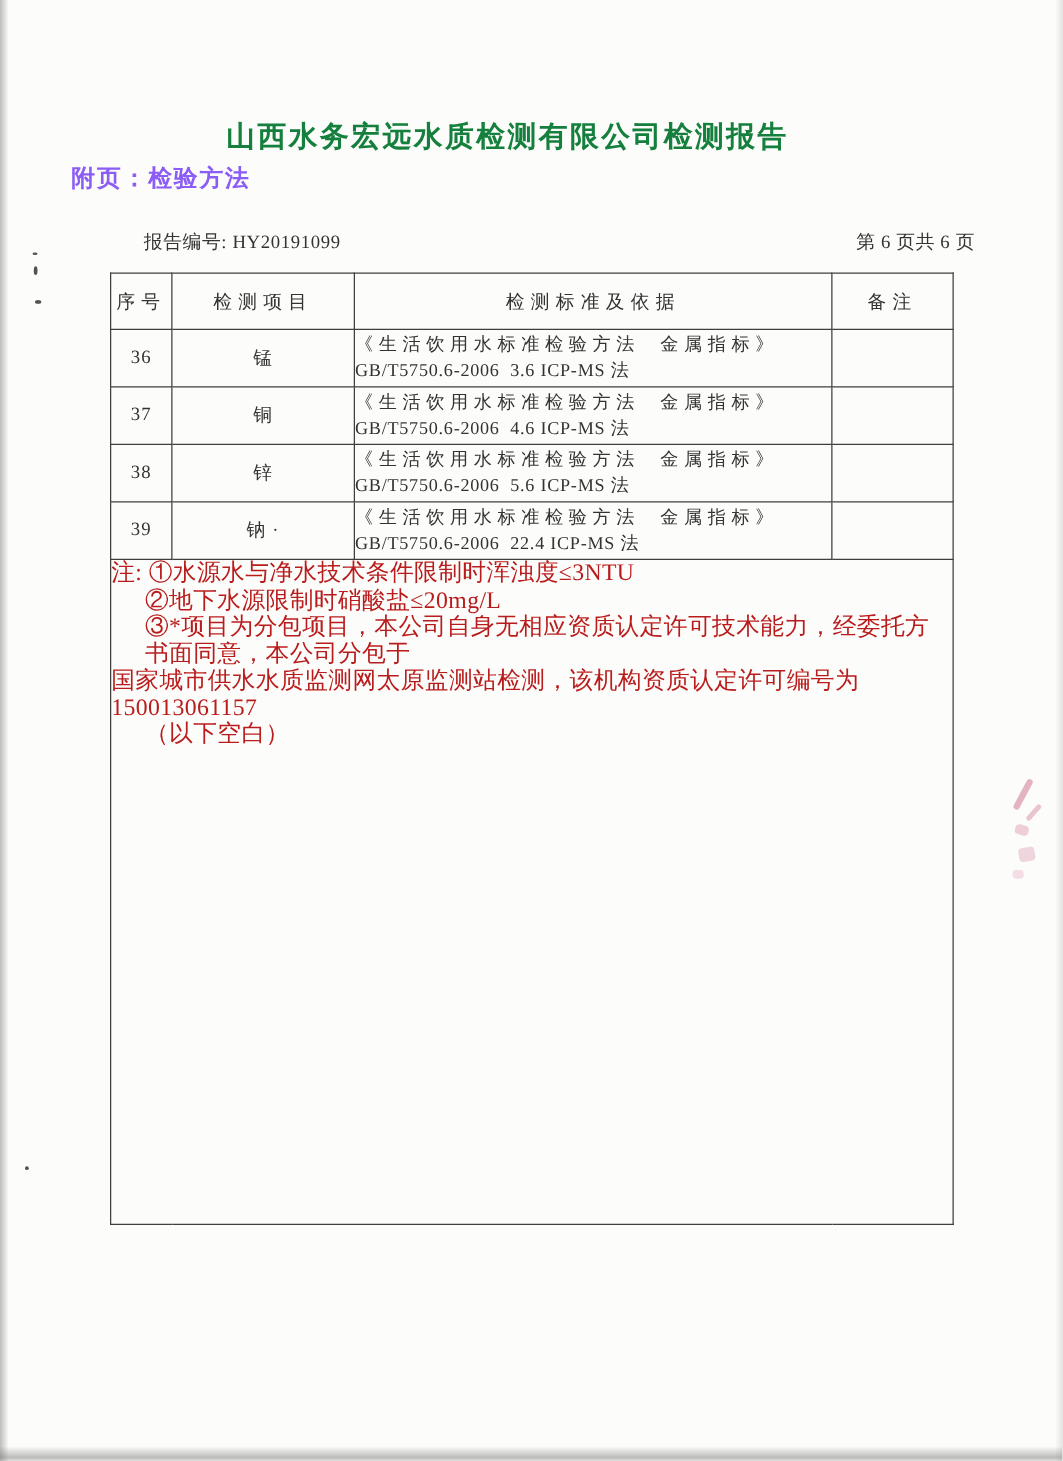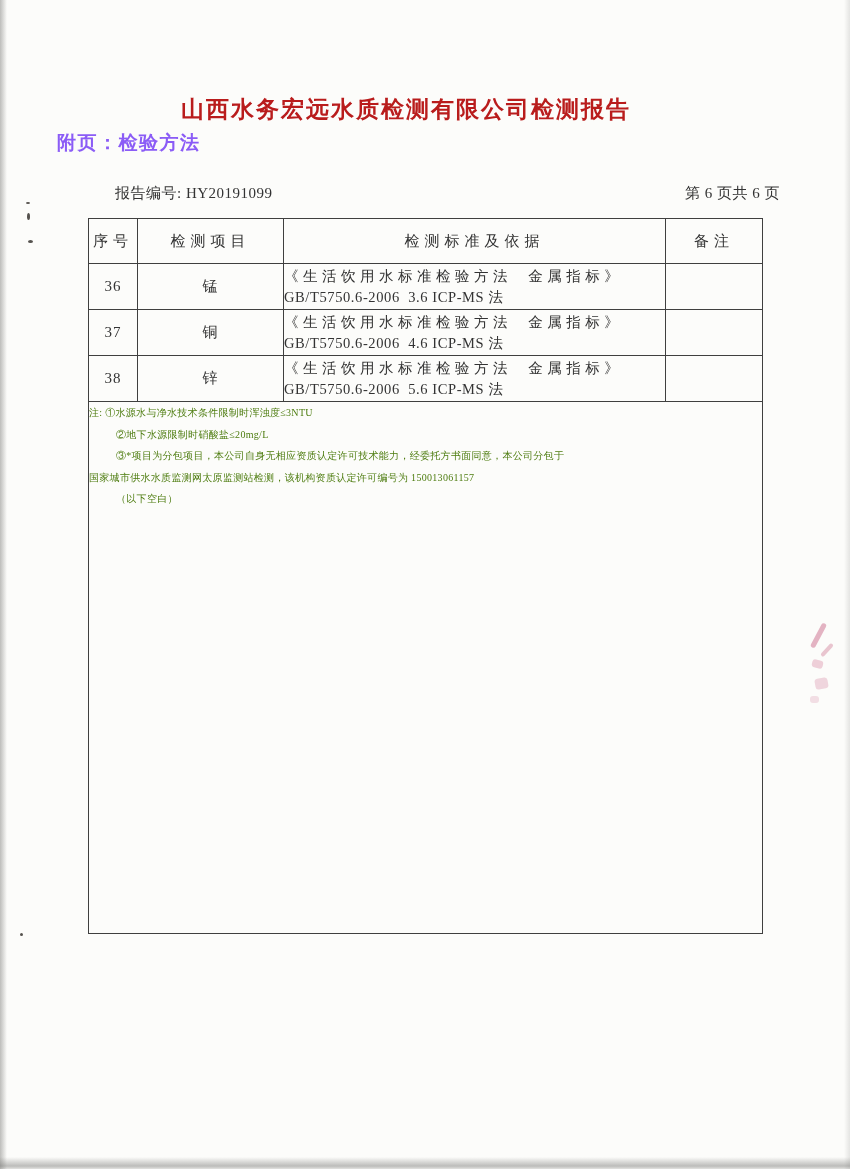--- a/index.html
+++ b/index.html
@@ -3,21 +3,21 @@
 <meta charset="utf-8">
 <style>
   html,body{margin:0;padding:0;background:#d8d8d6;}
   .page{
     position:relative; width:850px; height:1169px; margin:0 auto;
     background:#fcfcfa; overflow:hidden;
     font-family:"Liberation Serif","DejaVu Serif",serif; color:#333;
   }
   .title{
     position:absolute; top:94px; left:0; width:812px; text-align:center;
-    font-size:23px; font-weight:bold; letter-spacing:2px; color:#b91c1c;
+    font-size:23px; font-weight:bold; letter-spacing:2px; color:#15803d;
   }
   .section-label{
     position:absolute; top:130px; left:57px;
     font-size:19px; font-weight:bold; letter-spacing:1.5px; color:#8b5cf6;
   }
   .meta-row{
     position:absolute; top:184px; left:87px; width:665px;
     display:flex; justify-content:space-between;
     font-size:15px; color:#333; letter-spacing:0.5px;margin-left:28px;
   }
@@ -31,21 +31,21 @@
   .report-table th{
     height:44px; font-size:15px; font-weight:normal;
     letter-spacing:5px; text-align:center; color:#333;
   }
   tr.data-row td{height:45px;}
   .c-no,.c-item{text-align:center; font-size:15px; letter-spacing:1px;}
   .c-std{padding:1px 6px 0 7px; vertical-align:middle;}
   .std1{font-size:14.5px; letter-spacing:4.5px; white-space:pre; line-height:21px;}
   .std2{font-size:14.5px; letter-spacing:0.6px; white-space:pre; line-height:21px;}
   .notes-cell{height:531px; vertical-align:top; padding:5px 8px 0 8px;}
-  .note{font-size:10px; line-height:21.5px; letter-spacing:0.3px; white-space:pre-wrap; color:#4d7c0f;}
+  .note{font-size:19px; line-height:21.5px; letter-spacing:0.3px; white-space:pre-wrap; color:#b91c1c;}
   .note.ind{padding-left:27px;}
   
   .edge-left{position:absolute; left:0; top:0; width:7px; height:100%;
     background:linear-gradient(to right, rgba(95,95,92,0.40), rgba(95,95,92,0));}
   .edge-bottom{position:absolute; left:0; bottom:0; width:100%; height:12px;
     background:linear-gradient(to bottom, rgba(0,0,0,0), rgba(110,110,108,0.45) 75%, rgba(150,150,148,0.25));}
   .edge-right{position:absolute; right:0; top:0; width:6px; height:100%;
     background:linear-gradient(to left, rgba(120,120,118,0.18), rgba(120,120,118,0));}
   .speck{position:absolute; background:#55524e; border-radius:50%;}
   .stamp-bleed{position:absolute; left:800px; top:610px; width:45px; height:110px;}
@@ -104,20 +104,29 @@
     </tr>
     <tr class="data-row">
       <td class="c-no">38</td>
       <td class="c-item">锌</td>
       <td class="c-std">
         <div class="std1">《生活饮用水标准检验方法  金属指标》</div>
         <div class="std2">GB/T5750.6-2006  5.6 ICP-MS 法</div>
       </td>
       <td class="c-rem"></td>
     </tr>
+    <tr class="data-row">
+      <td class="c-no">39</td>
+      <td class="c-item">钠 ·</td>
+      <td class="c-std">
+        <div class="std1">《生活饮用水标准检验方法  金属指标》</div>
+        <div class="std2">GB/T5750.6-2006  22.4 ICP-MS 法</div>
+      </td>
+      <td class="c-rem"></td>
+    </tr>
     <tr>
       <td class="notes-cell" colspan="4">
         <div class="note">注: ①水源水与净水技术条件限制时浑浊度≤3NTU</div>
         <div class="note ind">②地下水源限制时硝酸盐≤20mg/L</div>
         <div class="note ind">③*项目为分包项目，本公司自身无相应资质认定许可技术能力，经委托方书面同意，本公司分包于</div>
         <div class="note">国家城市供水水质监测网太原监测站检测，该机构资质认定许可编号为 150013061157</div>
         <div class="note ind">（以下空白）</div>
       </td>
     </tr>
   </tbody>

